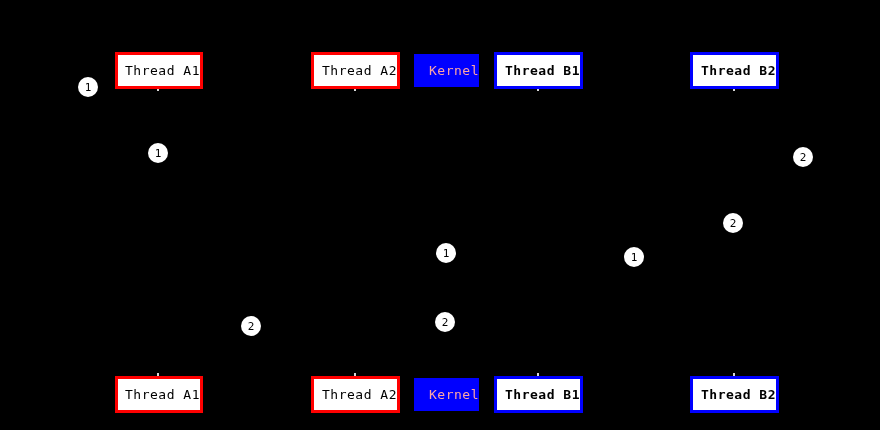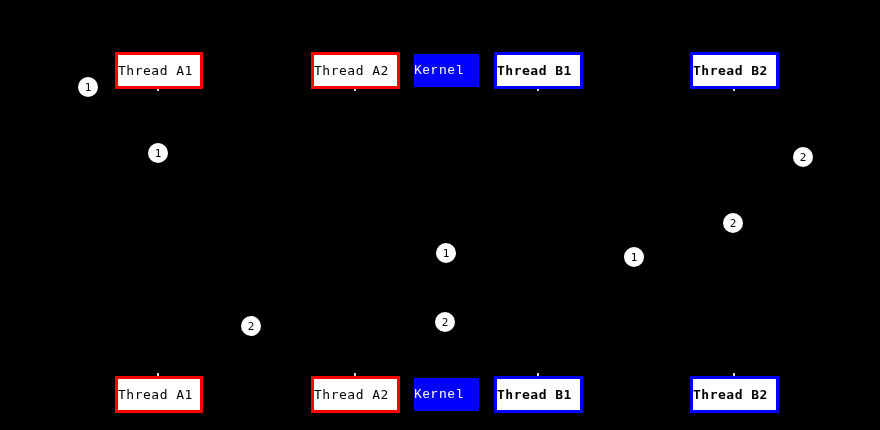--- a/index.html
+++ b/index.html
@@ -29,42 +29,41 @@
     height: 3px;
     background: #d8d8d8;
   }
 
   
   .participant {
     position: absolute;
     box-sizing: border-box;
     display: flex;
     align-items: center;
-    justify-content: flex-start;
+    justify-content: flex-end;
     font-size: 13px;
     letter-spacing: 0.5px;
     white-space: nowrap;
     line-height: 1;
   }
   .participant.red {
     background: #ffffff;
     border: 3px solid #ff0000;
     color: #000000;
   }
   .participant.blue {
     background: #ffffff;
     border: 3px solid #0000ff;
     color: #000000;
     font-weight: bold;
   }
   .participant.filled {
     background: #0000ff;
     border: 0 solid #0000ff;
-    color: #ffffff;
-    font-family: Liberation Mono, monospace;
+    color: #fca5a5;
   }
 
   
   .badge {
     position: absolute;
     box-sizing: border-box;
     width: 20px;
     height: 20px;
     border-radius: 50%;
     background: #ffffff;

